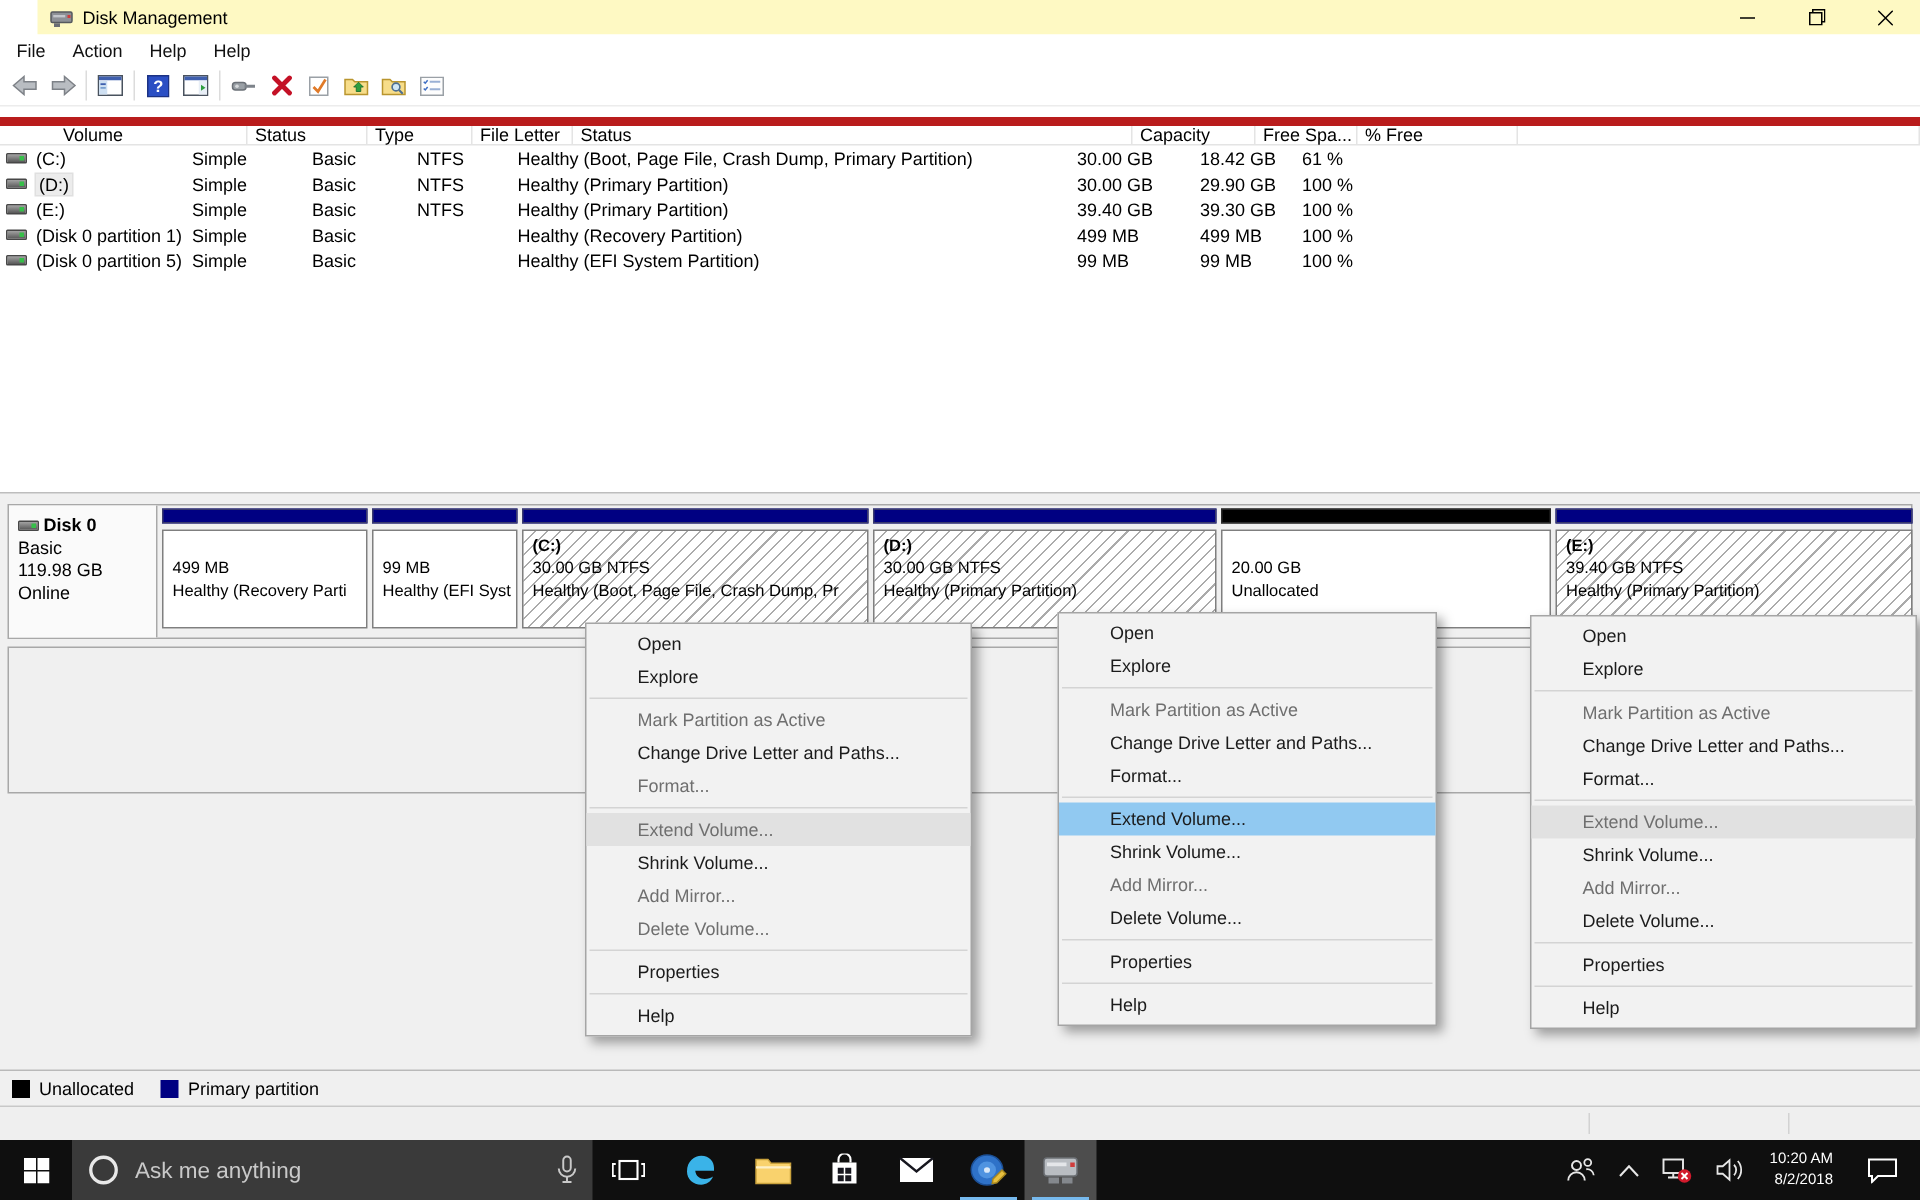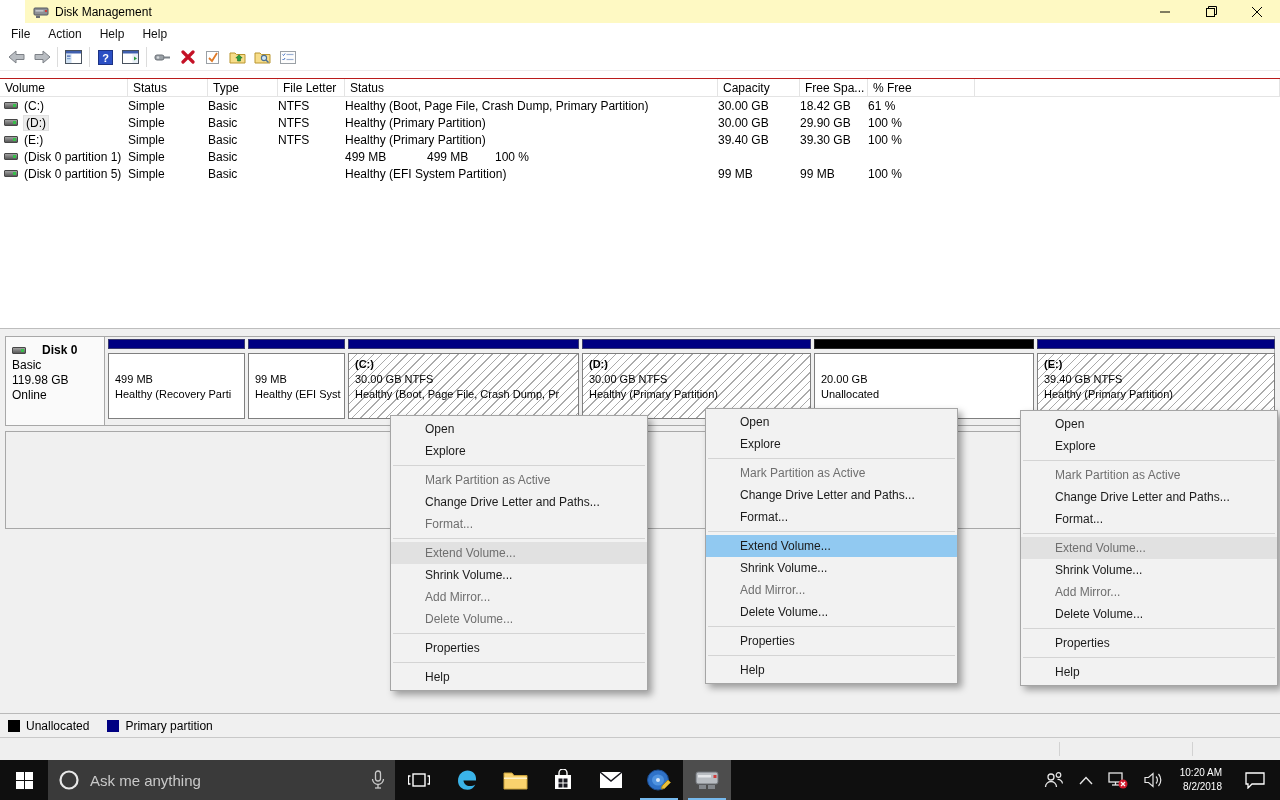--- a/index.html
+++ b/index.html
@@ -17,36 +17,36 @@
 
   .menubar { height:21px; display:flex; align-items:center; padding-left:2px; font-size:12px; background:#fff; }
   .mbi { padding:2px 9px; color:#111; }
 
   .toolbar { height:27px; display:flex; align-items:center; padding-left:4px; border-bottom:1px solid #ececec; background:#fff; }
   .tbtn { width:25px; height:23px; display:flex; align-items:center; justify-content:center; }
   .tsep { width:1px; height:20px; background:#dcdcdc; margin:0 3px; }
 
   
   .listpane { position:absolute; top:72px; left:0; width:1280px; height:256px; background:#fff; }
-  .vhead { display:flex; height:19px; margin-top:6px; border-top:1px solid #b91c1c; border-bottom:1px solid #e4e4e4; font-size:12px; color:#000; }
+  .vhead { display:flex; height:19px; margin-top:6px; border-top:6px solid #b91c1c; border-bottom:1px solid #e4e4e4; font-size:12px; color:#000;padding-left:37px; }
   .vhead .hc { display:flex; align-items:center; padding-left:5px; border-right:1px solid #e4e4e4; height:100%; }
   .vrow { display:flex; height:17px; align-items:center; font-size:12px; color:#000; }
   .c0{width:128px; display:flex; align-items:center;} .c1{width:80px} .c2{width:70px} .c3{width:67px}
   .c4{width:373px} .c5{width:82px} .c6{width:68px} .c7{width:107px} .c8{flex:1}
   .drv { width:14px; height:7px; background:linear-gradient(#a2a2a2,#595959); border:1px solid #474747; border-radius:1px; position:relative; margin:0 6px 0 4px; flex:none; }
   .drv::after { content:""; position:absolute; right:1px; top:1px; width:3px; height:3px; background:#36bf49; }
   .sel-label { background:#ececec; outline:1px solid #e0e0e0; padding:0 2px; }
 
   
   .gpane { position:absolute; top:328px; left:0; width:1280px; height:385px; background:#f0f0f0; border-top:1px solid #bdbdbd; }
   .diskrow { position:absolute; left:5px; right:5px; border:1px solid #a8a8a8; background:#f0f0f0; }
   #diskrow0 { top:7px; height:90px; }
   #diskrow1 { top:102px; height:98px; }
   .dlabel { position:absolute; left:0; top:0; bottom:0; width:99px; background:#fafafa; border-right:1px solid #a8a8a8; padding:6px 4px 0 6px; font-size:12px; line-height:15px; color:#000; }
-  .dname { font-weight:bold; display:flex; align-items:center; gap:16px; }
+  .dname { font-weight:bold; display:flex; align-items:center; gap:3px; }
   .parea { position:absolute; left:99px; right:0; top:0; bottom:0; }
   .part { position:absolute; top:2px; height:84px; }
   .phdr { height:10px; margin-bottom:4px; border:1px solid #3a3a6e; background:#000082; }
   .phdr.black { background:#000; border-color:#2a2a2a; }
   .pbody { height:66px; border:1px solid #7f7f7f; background:#fff; font-size:11px; line-height:15px; padding:3px 0 0 6px; overflow:hidden; white-space:nowrap; color:#000; }
   .pbody.hatch { background:repeating-linear-gradient(135deg,#fff,#fff 5px,#ababab 5px,#ababab 6px); }
   .pbody.mid { padding-top:18px; }
   .ptitle { font-weight:bold; }
 
   
@@ -257,20 +257,21 @@
       </div>
 
       <div class="vrow">
         <div class="c0">
             <span class="drv"></span>
             <span>(Disk 0 partition 1)</span>
           </div>
         <div class="c1">Simple</div>
         <div class="c2">Basic</div>
         <div class="c3"></div>
+        <div class="c4">Healthy (Recovery Partition)</div>
         <div class="c5">499 MB</div>
         <div class="c6">499 MB</div>
         <div class="c7">100 %</div>
       </div>
 
       <div class="vrow">
         <div class="c0">
             <span class="drv"></span>
             <span>(Disk 0 partition 5)</span>
           </div>

